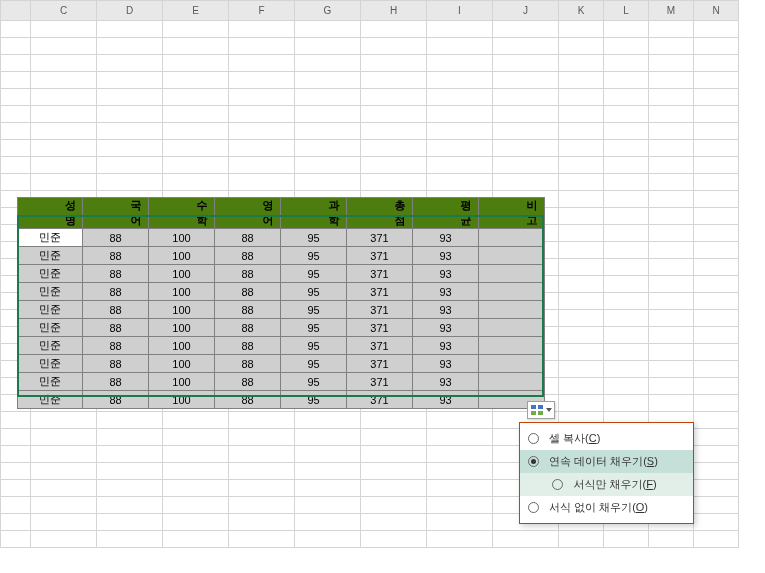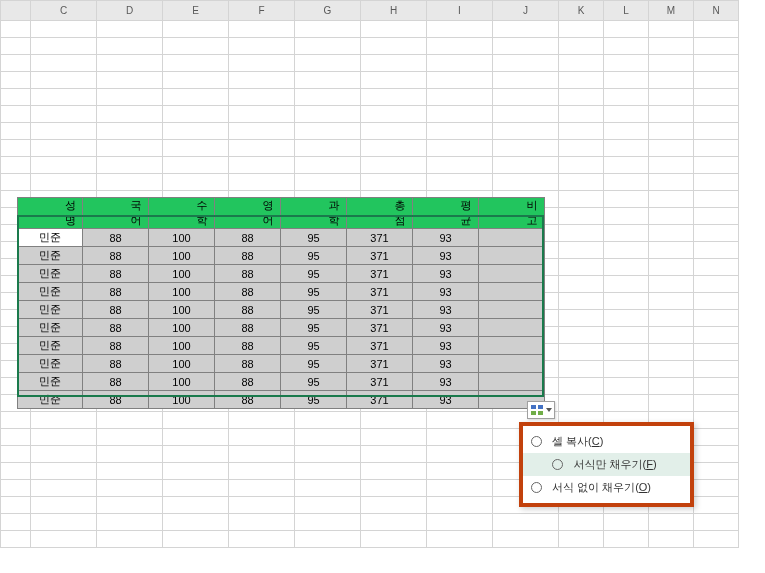--- a/index.html
+++ b/index.html
@@ -50,22 +50,22 @@
     }
     .data-table td {
       border: 1px solid #808080;
       height: 18px;
       text-align: center;
       font-size: 11px;
       background: #cfcfcf;
       padding: 0 2px;
     }
     .data-table .hdr td {
-      background: #22c55e;
-      font-weight: normal;
+      background: #4d7c0f;
+      font-weight: bold;
       padding-left: 43px;
     }
     .data-table td.name-first {
       background: #fff;
     }
     .selection-border {
       position: absolute;
       border: 2px solid #1a7a4c;
       pointer-events: none;
     }
@@ -93,21 +93,21 @@
     .fill-handle-icon .caret {
       margin-left: 3px;
       width: 0; height: 0;
       border-left: 3px solid transparent;
       border-right: 3px solid transparent;
       border-top: 4px solid #555;
     }
     .context-menu {
       position: absolute;
       background: #fff;
-      border: 4px solid #c2410c;
+      border: 1px solid #c2410c;
       box-shadow: 2px 2px 6px rgba(0,0,0,0.2);
       padding: 4px 0;
       min-width: 175px;
     }
     .context-menu .item {
       display: flex;
       align-items: center;
       padding: 4px 12px 4px 8px;
       font-size: 11px;
       color: #333;
@@ -753,20 +753,24 @@
 <div class="fill-handle-icon" style="top:401px; left:527px;">
   <span class="icon-grid"></span>
   <span class="caret"></span>
 </div>
 
 <div class="context-menu" style="top:422px; left:519px;" id="ctx-menu">
     <div class="item">
       <span class="radio"></span>
       <span><span>셀 복사</span>(<span class="underline-letter">C</span>)</span>
     </div>
+    <div class="item selected">
+      <span class="radio filled"></span>
+      <span><span>연속 데이터 채우기</span>(<span class="underline-letter">S</span>)</span>
+    </div>
     <div class="item hovered">
       <span class="radio"></span>
       <span><span>서식만 채우기</span>(<span class="underline-letter">F</span>)</span>
     </div>
     <div class="item">
       <span class="radio"></span>
       <span><span>서식 없이 채우기</span>(<span class="underline-letter">O</span>)</span>
     </div>
   </div>
 

